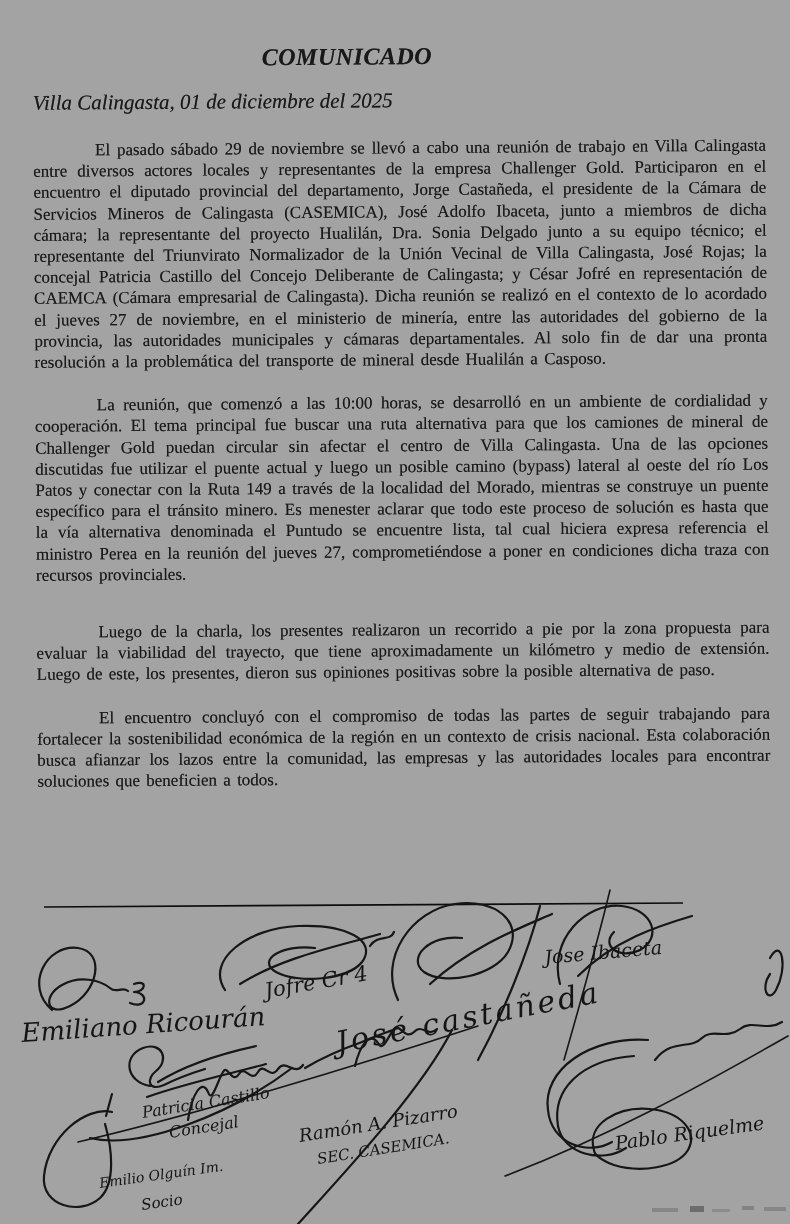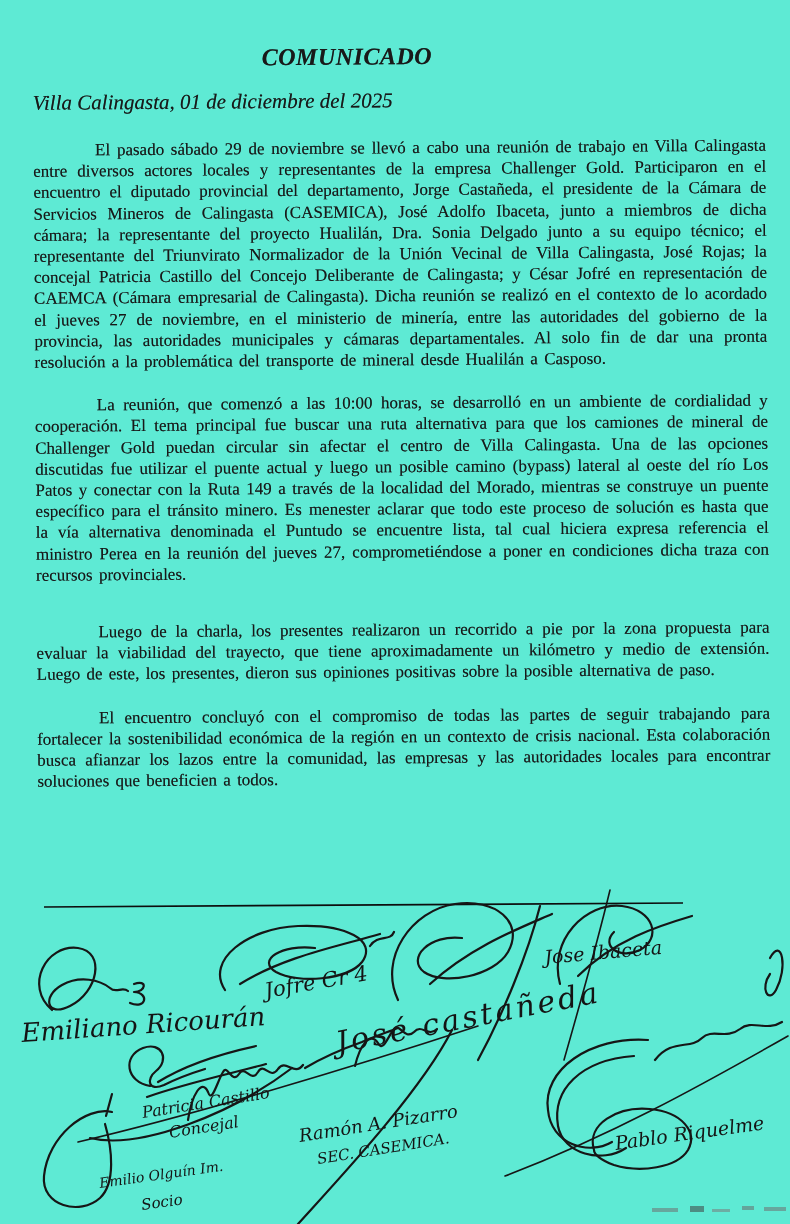--- a/index.html
+++ b/index.html
@@ -1,20 +1,20 @@
 <!DOCTYPE html>
 <html><head>
 <meta charset="utf-8">
 <style>
   html,body{margin:0;padding:0;background:#d8d8d8;}
   .page{
     position:relative;
     width:790px;height:1224px;
     margin:0 auto;
-    background:#5eead4;
+    background:#a3a3a3;
     overflow:hidden;
     font-family:"Liberation Serif", serif;
     color:#191919;
   }
   .textwrap{
     position:absolute;top:0;left:0;right:0;
     padding:46px 25px 0 32px;
     transform:rotate(-0.4deg);
     transform-origin:top left;
     text-shadow:0 0 .6px rgba(10,10,10,.55);

